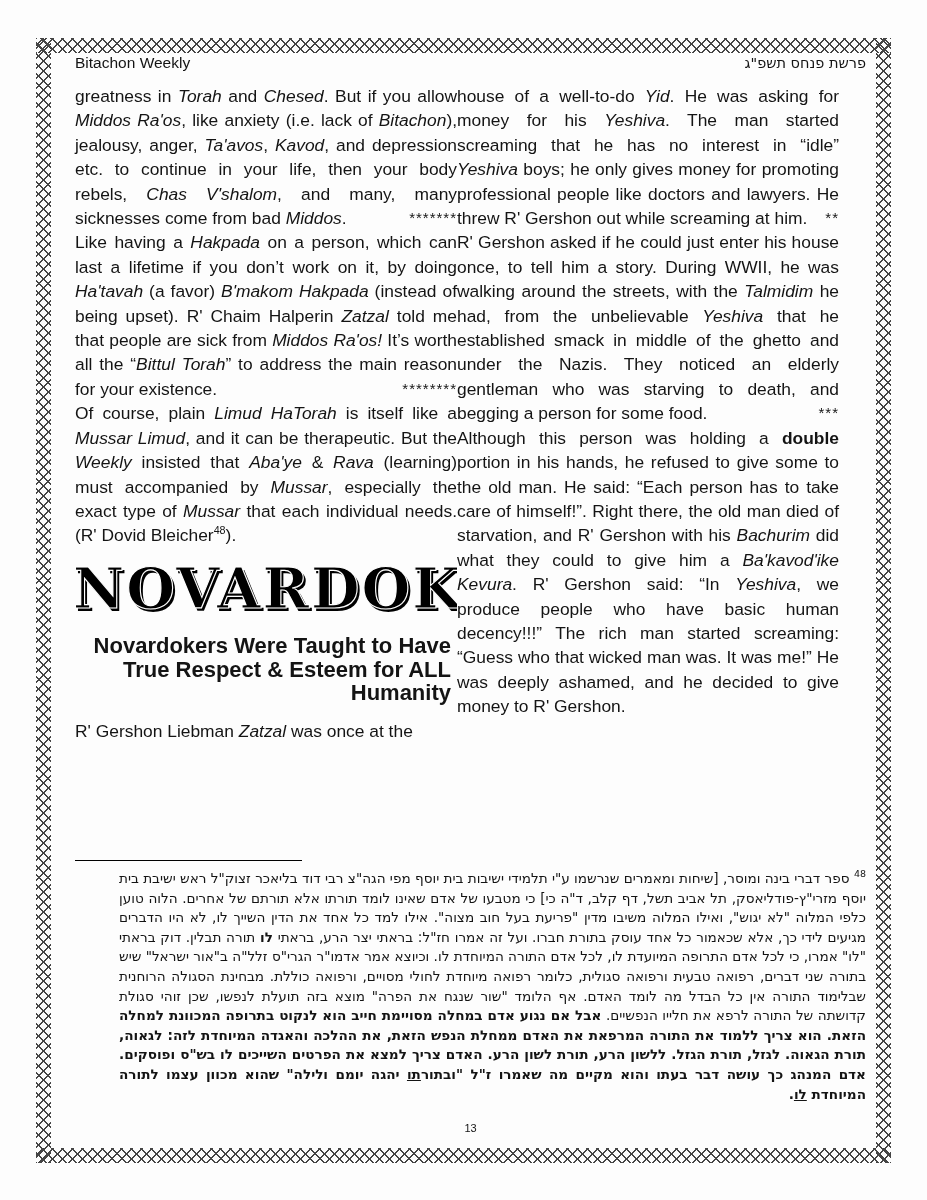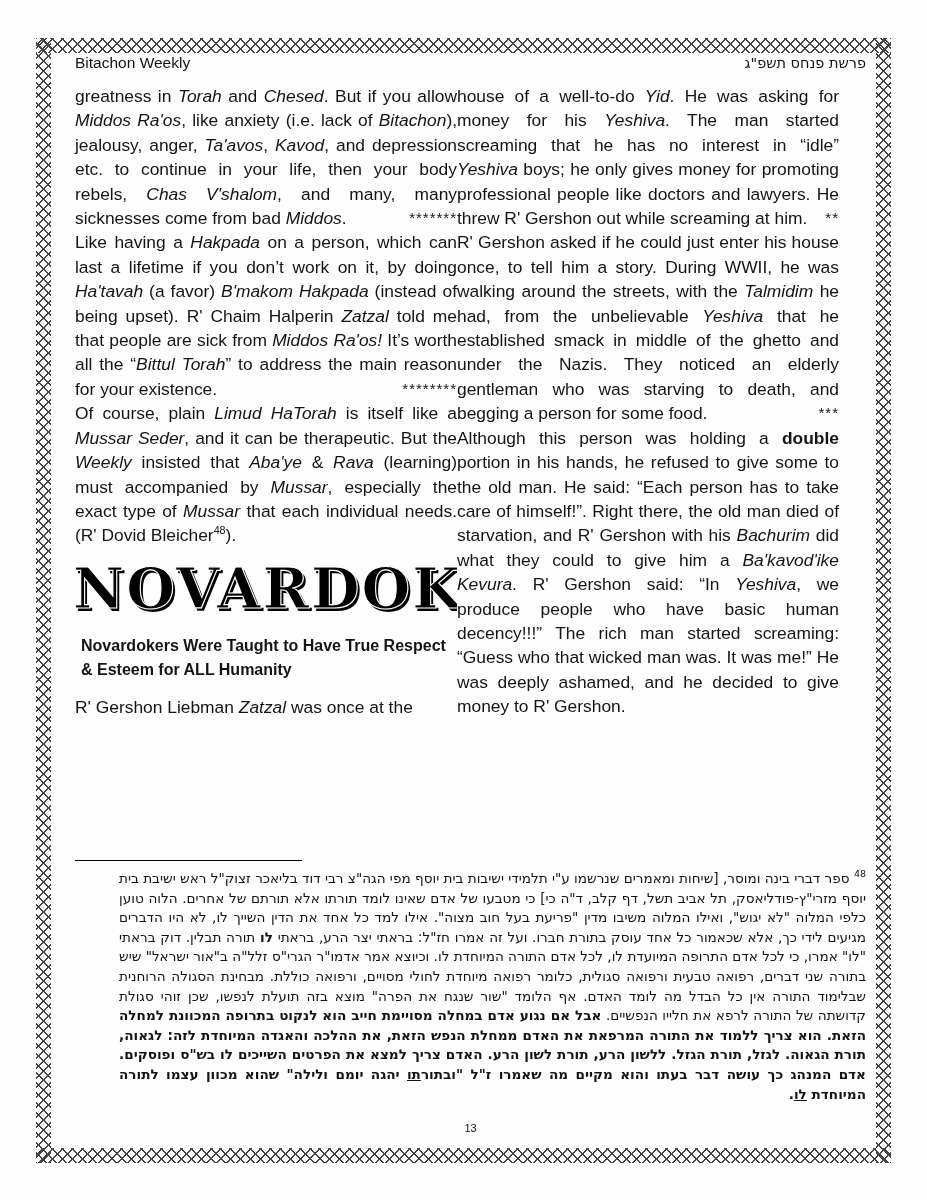--- a/index.html
+++ b/index.html
@@ -27,21 +27,21 @@
     font-size:15.5px;margin-bottom:12px;gap:25px;}
   .header .heb{font-family:"DejaVu Sans","Liberation Sans",sans-serif;font-size:14.5px;direction:rtl;}
 
   .columns{display:flex;}
   .col{width:382px;text-align:justify;font-size:17.4px;line-height:24.4px;}
   .col p{margin:0;}
   .stars{float:right;font-size:15px;letter-spacing:1px;}
   sup{font-size:62%;vertical-align:super;line-height:0;}
 
   .novardok{text-align:left;margin:10px 0 2px;}
-  .section-heading{font-weight:bold;text-align:left;font-size:16px;
+  .section-heading{font-weight:bold;text-align:right;font-size:22px;
     line-height:23.5px;margin:4px 6px 14px;}
 
   .footnote{position:absolute;left:0;top:806px;width:791px;}
   .fn-sep{width:227px;border-top:1.4px solid #000;margin:0 0 8px 0;}
   .fn-text{direction:rtl;text-align:justify;font-size:13.6px;line-height:19.6px;
     font-family:"DejaVu Sans","Liberation Sans",sans-serif;margin-left:44px;}
   .fn-text sup{font-size:70%;}
 
   .page-number{position:absolute;left:0;top:1068px;width:791px;
     text-align:center;font-size:11px;}
@@ -59,21 +59,21 @@
   <div class="header">
     <span>Bitachon Weekly</span>
     <span class="heb">פרשת פנחס תשפ"ג</span>
   </div>
 
   <div class="columns">
 
     <div class="col">
       <p><span>greatness in <i>Torah</i> and <i>Chesed</i>. But if you allow <i>Middos Ra'os</i>, like anxiety (i.e. lack of <i>Bitachon</i>), jealousy, anger, <i>Ta'avos</i>, <i>Kavod</i>, and depression etc. to continue in your life, then your body rebels, <i>Chas V'shalom</i>, and many, many sicknesses come from bad <i>Middos</i>.</span><span class="stars">*******</span></p>
       <p><span>Like having a <i>Hakpada</i> on a person, which can last a lifetime if you don’t work on it, by doing <i>Ha'tavah</i> (a favor) <i>B'makom Hakpada</i> (instead of being upset). R' Chaim Halperin <i>Zatzal</i> told me that people are sick from <i>Middos Ra'os!</i> It’s worth all the “<i>Bittul Torah</i>” to address the main reason for your existence.</span><span class="stars">********</span></p>
-      <p><span>Of course, plain <i>Limud HaTorah</i> is itself like a <i>Mussar Seder</i>, and it can be therapeutic. But the <i>Weekly</i> insisted that <i>Aba'ye</i> &amp; <i>Rava</i> (learning) must accompanied by <i>Mussar</i>, especially the exact type of <i>Mussar</i> that each individual needs. (R' Dovid Bleicher<sup>48</sup>).</span></p>
+      <p><span>Of course, plain <i>Limud HaTorah</i> is itself like a <i>Mussar Limud</i>, and it can be therapeutic. But the <i>Weekly</i> insisted that <i>Aba'ye</i> &amp; <i>Rava</i> (learning) must accompanied by <i>Mussar</i>, especially the exact type of <i>Mussar</i> that each individual needs. (R' Dovid Bleicher<sup>48</sup>).</span></p>
 
       <div class="novardok">
         <svg width="382" height="66" viewBox="0 0 382 66">
           <text x="193" y="50" text-anchor="middle" font-family="DejaVu Serif, serif" font-size="56" font-weight="bold" fill="#000" letter-spacing="2" transform="translate(2.5,2.5)">NOVARDOK</text>
           <text x="193" y="50" text-anchor="middle" font-family="DejaVu Serif, serif" font-size="56" font-weight="bold" fill="#000" stroke="#fff" stroke-width="1.1" letter-spacing="2">NOVARDOK</text>
         </svg>
       </div>
 
       <div class="section-heading">Novardokers Were Taught to Have True Respect &amp; Esteem for ALL Humanity</div>
 

